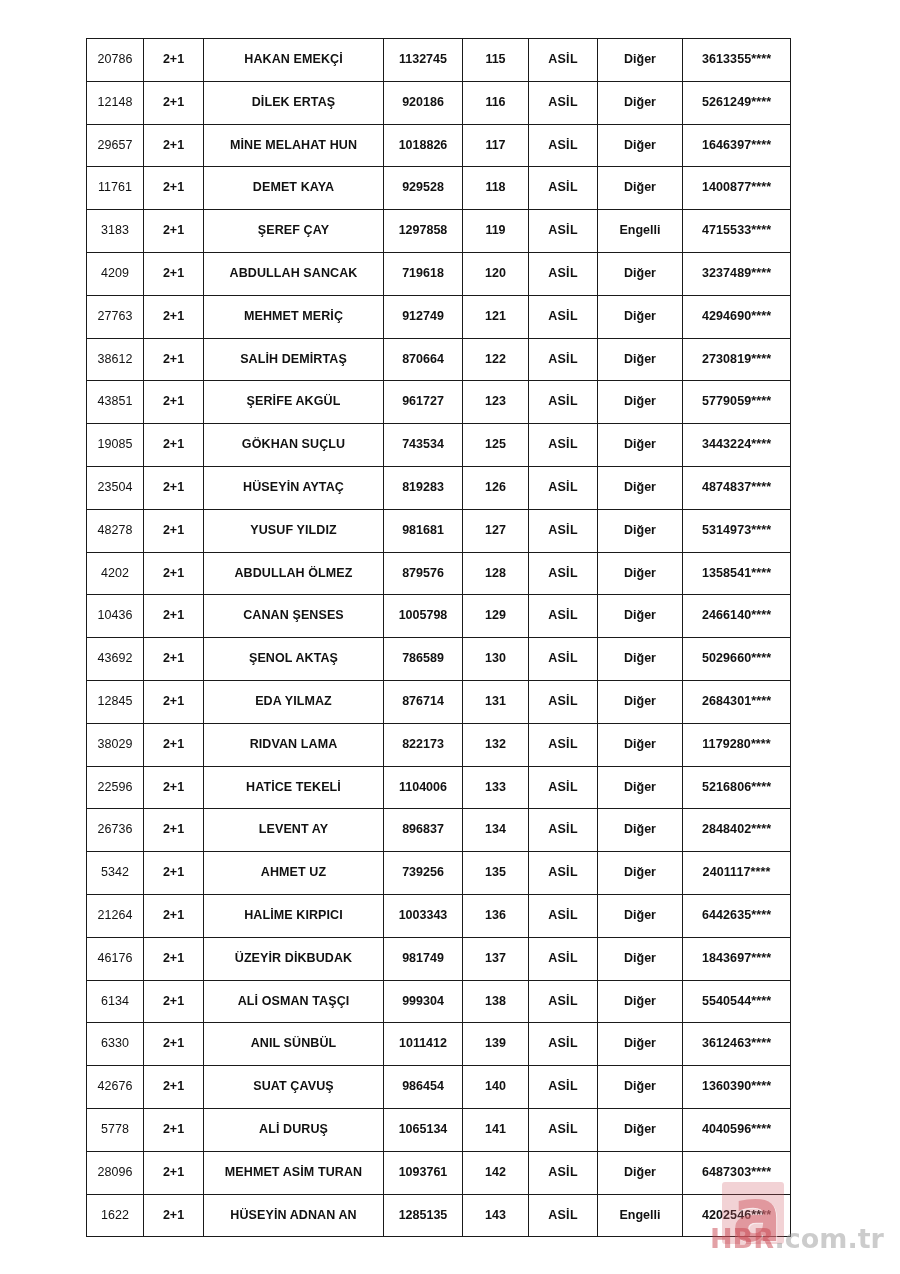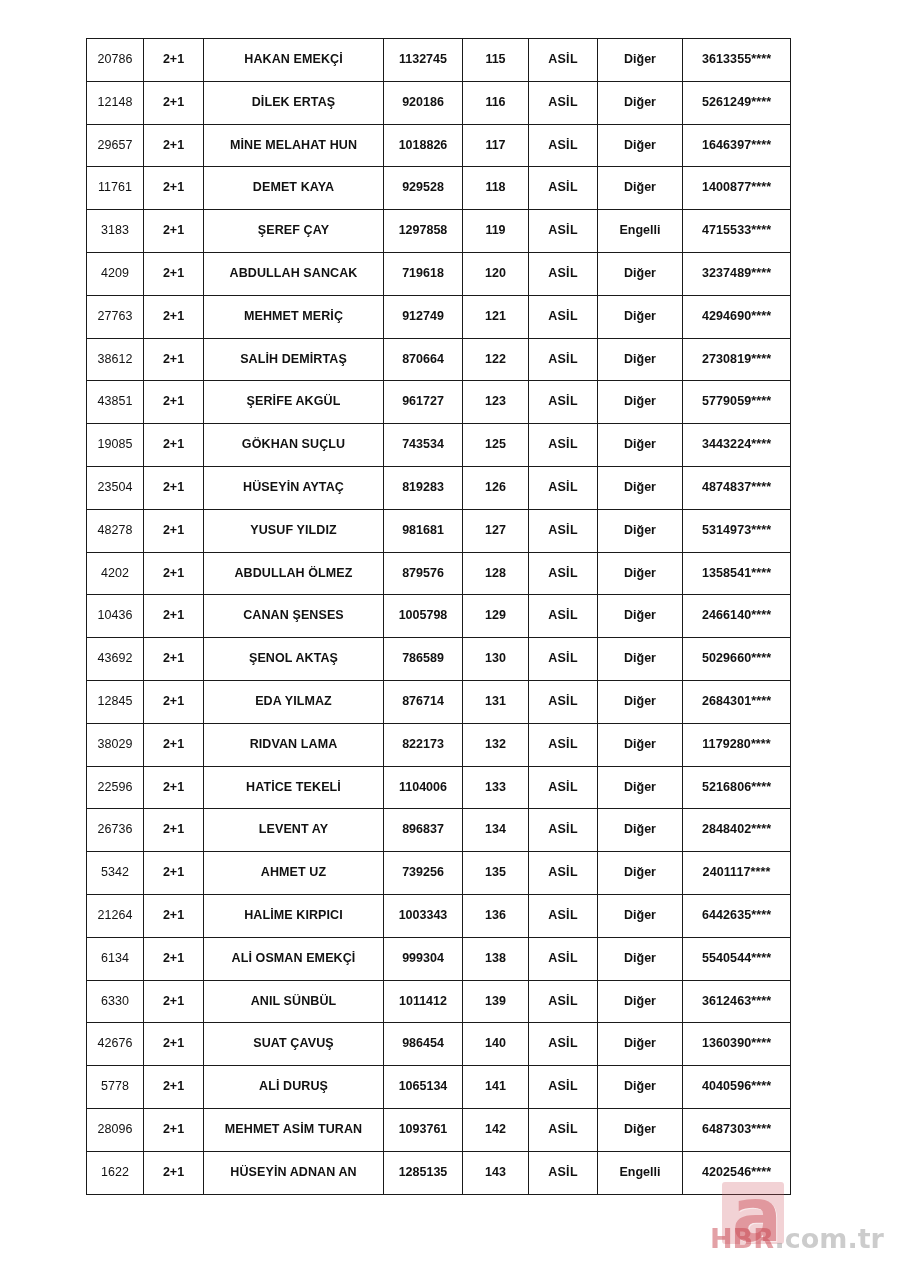--- a/index.html
+++ b/index.html
@@ -325,23 +325,33 @@
           <td class="col-sira">21264</td>
           <td class="col-tip">2+1</td>
           <td class="col-ad">HALİME KIRPICI</td>
           <td class="col-basvuru">1003343</td>
           <td class="col-no">136</td>
           <td class="col-durum">ASİL</td>
           <td class="col-kat">Diğer</td>
           <td class="col-tc">6442635****</td>
         </tr>
         <tr>
+          <td class="col-sira">46176</td>
+          <td class="col-tip">2+1</td>
+          <td class="col-ad">ÜZEYİR DİKBUDAK</td>
+          <td class="col-basvuru">981749</td>
+          <td class="col-no">137</td>
+          <td class="col-durum">ASİL</td>
+          <td class="col-kat">Diğer</td>
+          <td class="col-tc">1843697****</td>
+        </tr>
+        <tr>
           <td class="col-sira">6134</td>
           <td class="col-tip">2+1</td>
-          <td class="col-ad">ALİ OSMAN EMEKÇİ</td>
+          <td class="col-ad">ALİ OSMAN TAŞÇI</td>
           <td class="col-basvuru">999304</td>
           <td class="col-no">138</td>
           <td class="col-durum">ASİL</td>
           <td class="col-kat">Diğer</td>
           <td class="col-tc">5540544****</td>
         </tr>
         <tr>
           <td class="col-sira">6330</td>
           <td class="col-tip">2+1</td>
           <td class="col-ad">ANIL SÜNBÜL</td>

